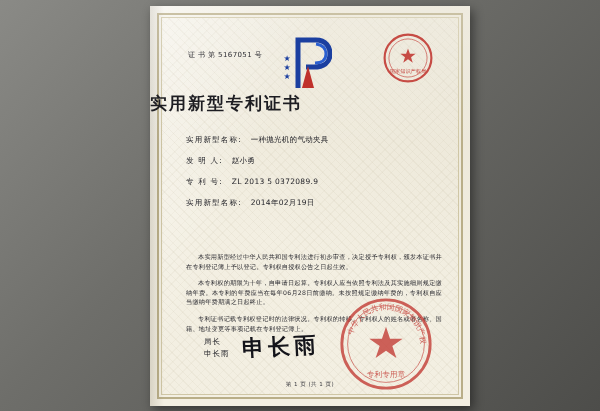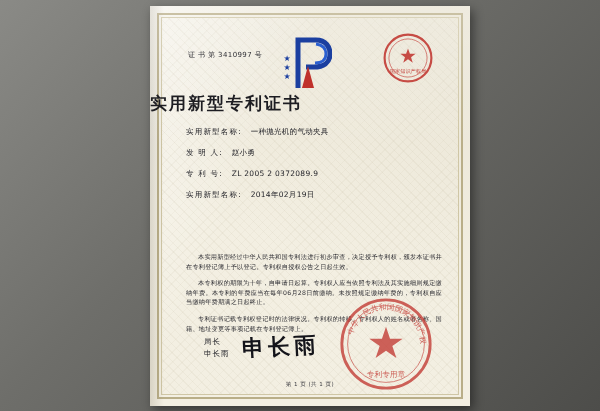--- a/index.html
+++ b/index.html
@@ -129,21 +129,21 @@
     font-family: "DejaVu Serif", serif;
     font-weight: bold;
     font-size: 17px;
     letter-spacing: 2px;
     color: #1d1d22;
   }
 
   .fields {
     position: absolute;
     left: 36px;
-    top: 120px;
+    top: 128px;
     right: 26px;
   }
   .field-row {
     font-size: 7.5px;
     line-height: 11px;
     color: #24242a;
     margin-bottom: 10px;
     white-space: nowrap;
     letter-spacing: 0.3px;
   }
@@ -220,21 +220,21 @@
 <div id="photo">
 
   <div id="certificate">
 
     <div class="border-outer"></div>
     <div class="border-inner"></div>
     <div class="texture"></div>
     <div class="edge-shade"></div>
     <div class="glare"></div>
 
-    <div class="cert-number">证 书 第 3410997 号</div>
+    <div class="cert-number">证 书 第 5167051 号</div>
 
     <div class="emblem">
       <div class="stars">★<br>★<br>★</div>
       <svg class="shape" viewBox="0 0 40 54">
         <path d="M6 52 L6 4 L24 4 C34 4 38 11 38 18 C38 27 31 31 22 31 L14 31" fill="none" stroke="#1b3fa0" stroke-width="5"></path>
         <path d="M10 52 L16 30 L22 52 Z" fill="#c0312b"></path>
         <path d="M24 8 C32 9 34 14 34 18 C34 24 29 27 23 27" fill="none" stroke="#2b5fd0" stroke-width="3"></path>
       </svg>
     </div>
 
@@ -251,21 +251,21 @@
       <div class="field-row">
         <span class="field-label">实用新型名称:</span>
         <span class="field-value">一种抛光机的气动夹具</span>
       </div>
       <div class="field-row">
         <span class="field-label">发 明 人:</span>
         <span class="field-value">赵小勇</span>
       </div>
       <div class="field-row">
         <span class="field-label">专 利 号:</span>
-        <span class="field-value">ZL 2005 2 0372089.9</span>
+        <span class="field-value">ZL 2013 5 0372089.9</span>
       </div>
       <div class="field-row">
         <span class="field-label">实用新型名称:</span>
         <span class="field-value">2014年02月19日</span>
       </div>
     </div>
 
     <div class="body-text">
       <p>本实用新型经过中华人民共和国专利法进行初步审查，决定授予专利权，颁发本证书并在专利登记簿上予以登记。专利权自授权公告之日起生效。</p>
       <p>本专利权的期限为十年，自申请日起算。专利权人应当依照专利法及其实施细则规定缴纳年费。本专利的年费应当在每年06月28日前缴纳。未按照规定缴纳年费的，专利权自应当缴纳年费期满之日起终止。</p>

